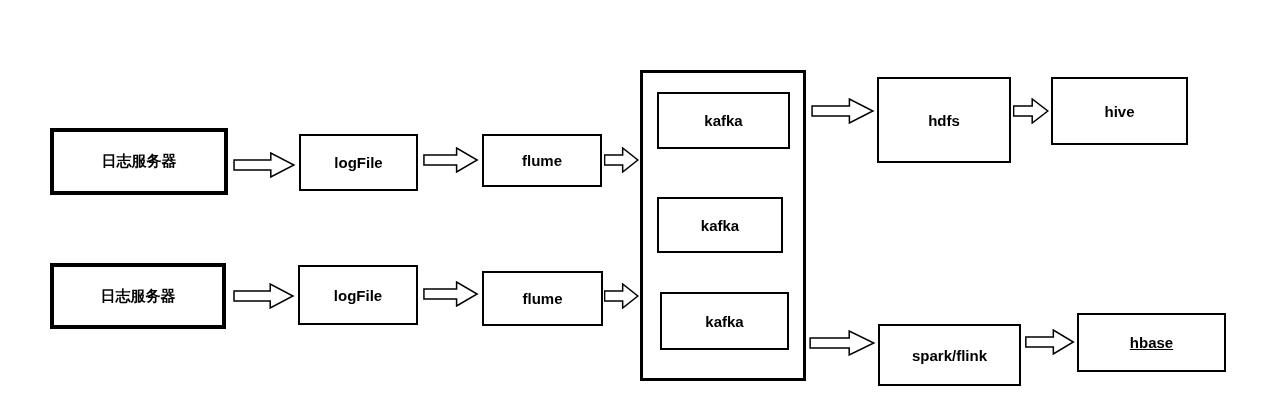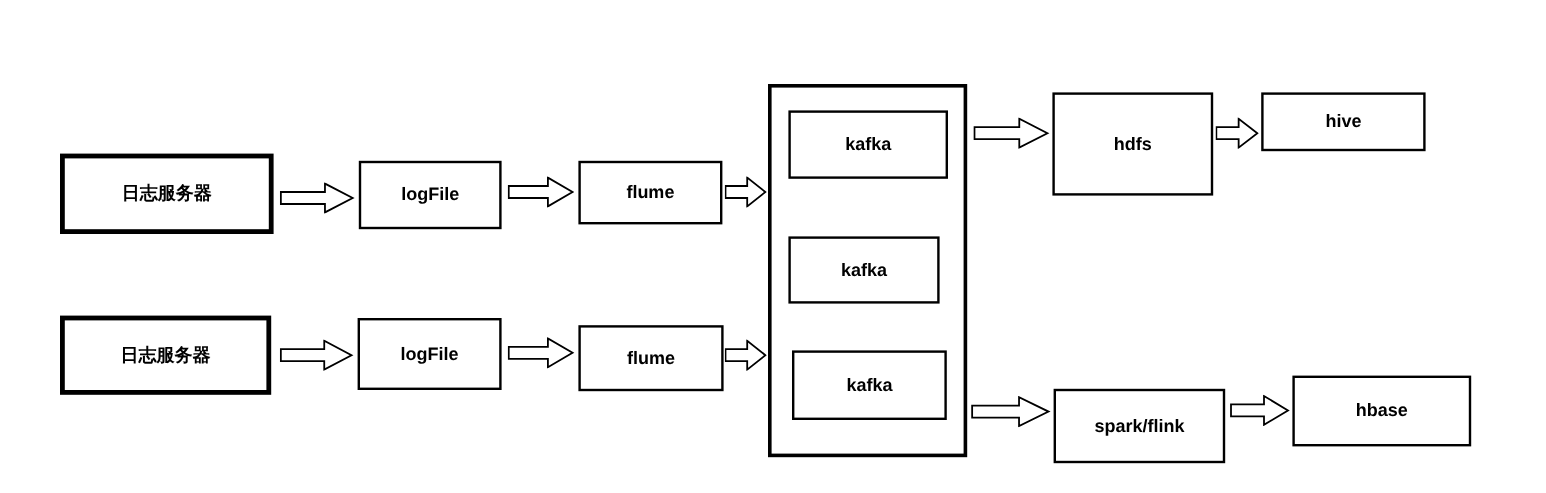--- a/index.html
+++ b/index.html
@@ -133,37 +133,37 @@
   <div class="node" style="left:877px; top:77px; width:134px; height:86px;">
     <span>hdfs</span>
   </div>
 
   <div class="arrow" style="left:1013px; top:98px; width:36px; height:26px;">
     <svg viewBox="0 0 60 26" preserveAspectRatio="none">
       <polygon points="1,8 32,8 32,1 58,13 32,25 32,18 1,18" fill="#ffffff" stroke="#000000" stroke-width="1.5" vector-effect="non-scaling-stroke"></polygon>
     </svg>
   </div>
 
-  <div class="node" style="left:1051px; top:77px; width:137px; height:49px;">
+  <div class="node" style="left:1051px; top:77px; width:137px; height:68px;">
     <span>hive</span>
   </div>
 
   <div class="arrow" style="left:809px; top:330px; width:67px; height:26px;">
     <svg viewBox="0 0 60 26" preserveAspectRatio="none">
       <polygon points="1,8 36,8 36,1 58,13 36,25 36,18 1,18" fill="#ffffff" stroke="#000000" stroke-width="1.5" vector-effect="non-scaling-stroke"></polygon>
     </svg>
   </div>
 
   <div class="node" style="left:878px; top:324px; width:143px; height:62px;">
     <span>spark/flink</span>
   </div>
 
   <div class="arrow" style="left:1025px; top:329px; width:50px; height:26px;">
     <svg viewBox="0 0 60 26" preserveAspectRatio="none">
       <polygon points="1,8 34,8 34,1 58,13 34,25 34,18 1,18" fill="#ffffff" stroke="#000000" stroke-width="1.5" vector-effect="non-scaling-stroke"></polygon>
     </svg>
   </div>
 
-  <div class="node" style="left:1077px; top:313px; width:149px; height:59px;">
+  <div class="node" style="left:1077px; top:313px; width:149px; height:59px;text-decoration:underline;">
     <span>hbase</span>
   </div>
 
 </div>
 
 </body></html>

